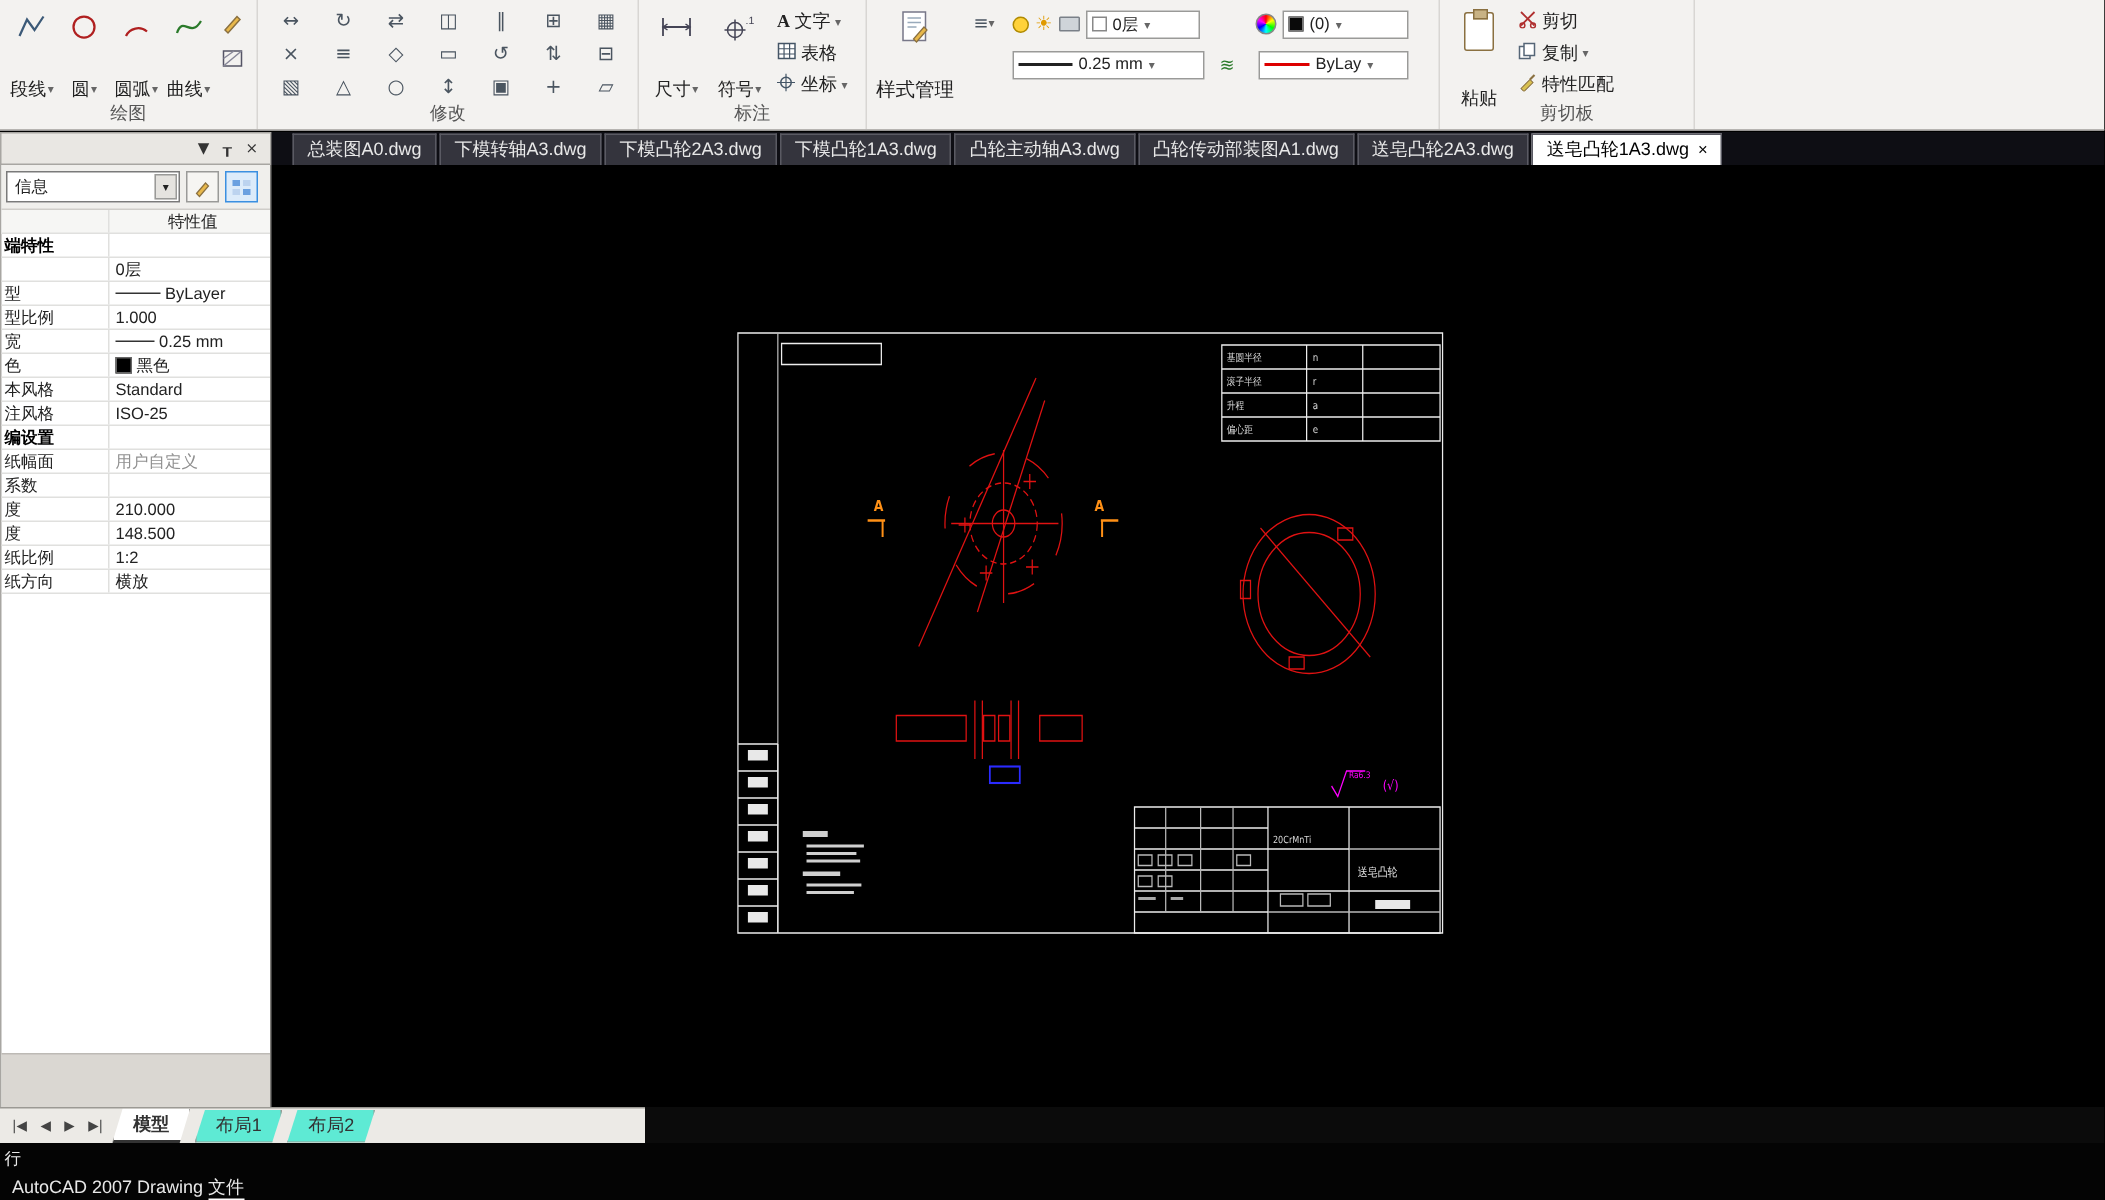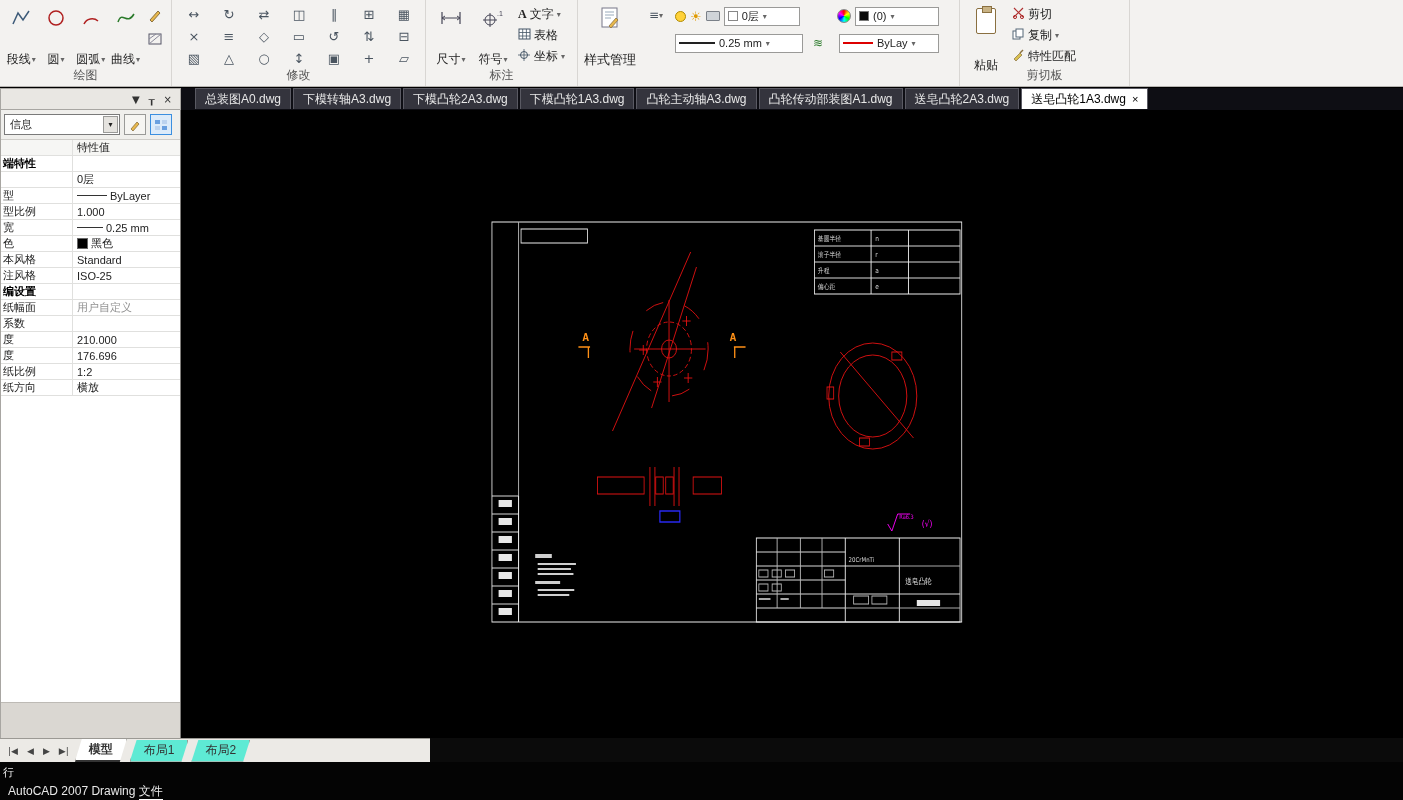--- a/index.html
+++ b/index.html
@@ -41,21 +41,21 @@
   .menu-ico{font-family:"DejaVu Sans",sans-serif;color:#4a5560;}
   .clip-ico{width:20px;height:26px;border:1px solid #8a7040;background:#fff;position:relative;border-radius:2px;}
   .clip-ico::before{content:"";position:absolute;top:-3px;left:5px;width:8px;height:5px;background:#c8b284;border:1px solid #8a7040;}
   .filler{flex:1;border-right:none;}
 
   
   .tabrow{position:absolute;top:88px;left:0;width:100%;height:22px;display:flex;}
   .panel-head{width:181px;background:#e9e7e3;border:1px solid #a8a6a2;display:flex;
     justify-content:flex-end;align-items:center;gap:9px;padding:0 8px;font-size:10px;color:#333;}
   .ph-ico{cursor:pointer;font-family:"DejaVu Sans",sans-serif;}
-  .doc-tabs{flex:1;background:#0e0e14;display:flex;align-items:flex-start;gap:2px;padding-left:14px;overflow:hidden;}
+  .doc-tabs{flex:1;background:#0e0e14;display:flex;align-items:center;gap:2px;padding-left:14px;overflow:hidden;}
   .doc-tab{height:21px;padding:0 9px;background:#34343d;border:1px solid #5a5a63;border-bottom:none;
     color:#e8e8e8;font-size:12px;display:flex;align-items:center;gap:6px;white-space:nowrap;cursor:pointer;}
   .doc-tab.active{background:#fff;color:#000;}
   .doc-tab .close{display:none;font-size:11px;cursor:pointer;}
   .doc-tab.active .close{display:inline;}
 
   
   .props{position:absolute;top:110px;left:0;width:181px;height:628px;background:#fff;
     border-left:1px solid #a8a6a2;border-right:1px solid #7f7d7a;font-size:11px;}
   .combo-row{display:flex;gap:4px;padding:4px 3px;background:#f0efec;align-items:center;border-bottom:1px solid #cfcdc9;}
@@ -65,21 +65,21 @@
     display:flex;align-items:center;justify-content:center;font-family:"DejaVu Sans",sans-serif;}
   .mini-btn{width:22px;height:21px;border:1px solid #9a9a98;background:#f6f5f2;display:flex;
     align-items:center;justify-content:center;cursor:pointer;}
   .mini-btn.sel{border:1px solid #3b8fe0;background:#dcebfa;}
   .prow{display:flex;height:16px;border-bottom:1px solid #e0e0de;align-items:center;}
   .prow .pl{width:72px;height:100%;padding-left:2px;border-right:1px solid #e0e0de;display:flex;
     align-items:center;overflow:hidden;white-space:nowrap;}
   .prow .pv{flex:1;height:100%;padding-left:4px;display:flex;align-items:center;gap:3px;
     overflow:hidden;white-space:nowrap;}
   .prow.k-header{background:#f6f6f4;}
-  .prow.k-header .pv{justify-content:flex-start;}
+  .prow.k-header .pv{justify-content:center;}
   .prow.k-section .pl{font-weight:bold;color:#000;}
   .prow.k-muted .pv{color:#909090;}
   .prow.k-linetype .pv::before{content:"";display:inline-block;width:30px;border-top:1px solid #333;}
   .prow.k-lineweight .pv::before{content:"";display:inline-block;width:26px;border-top:1px solid #333;}
   .prow.k-color .pv::before{content:"";display:inline-block;width:9px;height:9px;background:#000;border:1px solid #666;}
   .panel-bottom{position:absolute;bottom:0;left:0;width:100%;height:36px;background:#dad7d2;border-top:1px solid #bdbab5;}
 
   
   .drawing{position:absolute;top:110px;left:181px;width:1016px;height:628px;background:#000;}
   .drawing svg{width:100%;height:100%;display:block;}
@@ -544,21 +544,21 @@
         </div>
         <div class="prow">
           <div class="pl">度</div>
           <div class="pv">
             <span>210.000</span>
           </div>
         </div>
         <div class="prow">
           <div class="pl">度</div>
           <div class="pv">
-            <span>176.696</span>
+            <span>148.500</span>
           </div>
         </div>
         <div class="prow">
           <div class="pl">纸比例</div>
           <div class="pv">
             <span>1:2</span>
           </div>
         </div>
         <div class="prow">
           <div class="pl">纸方向</div>

